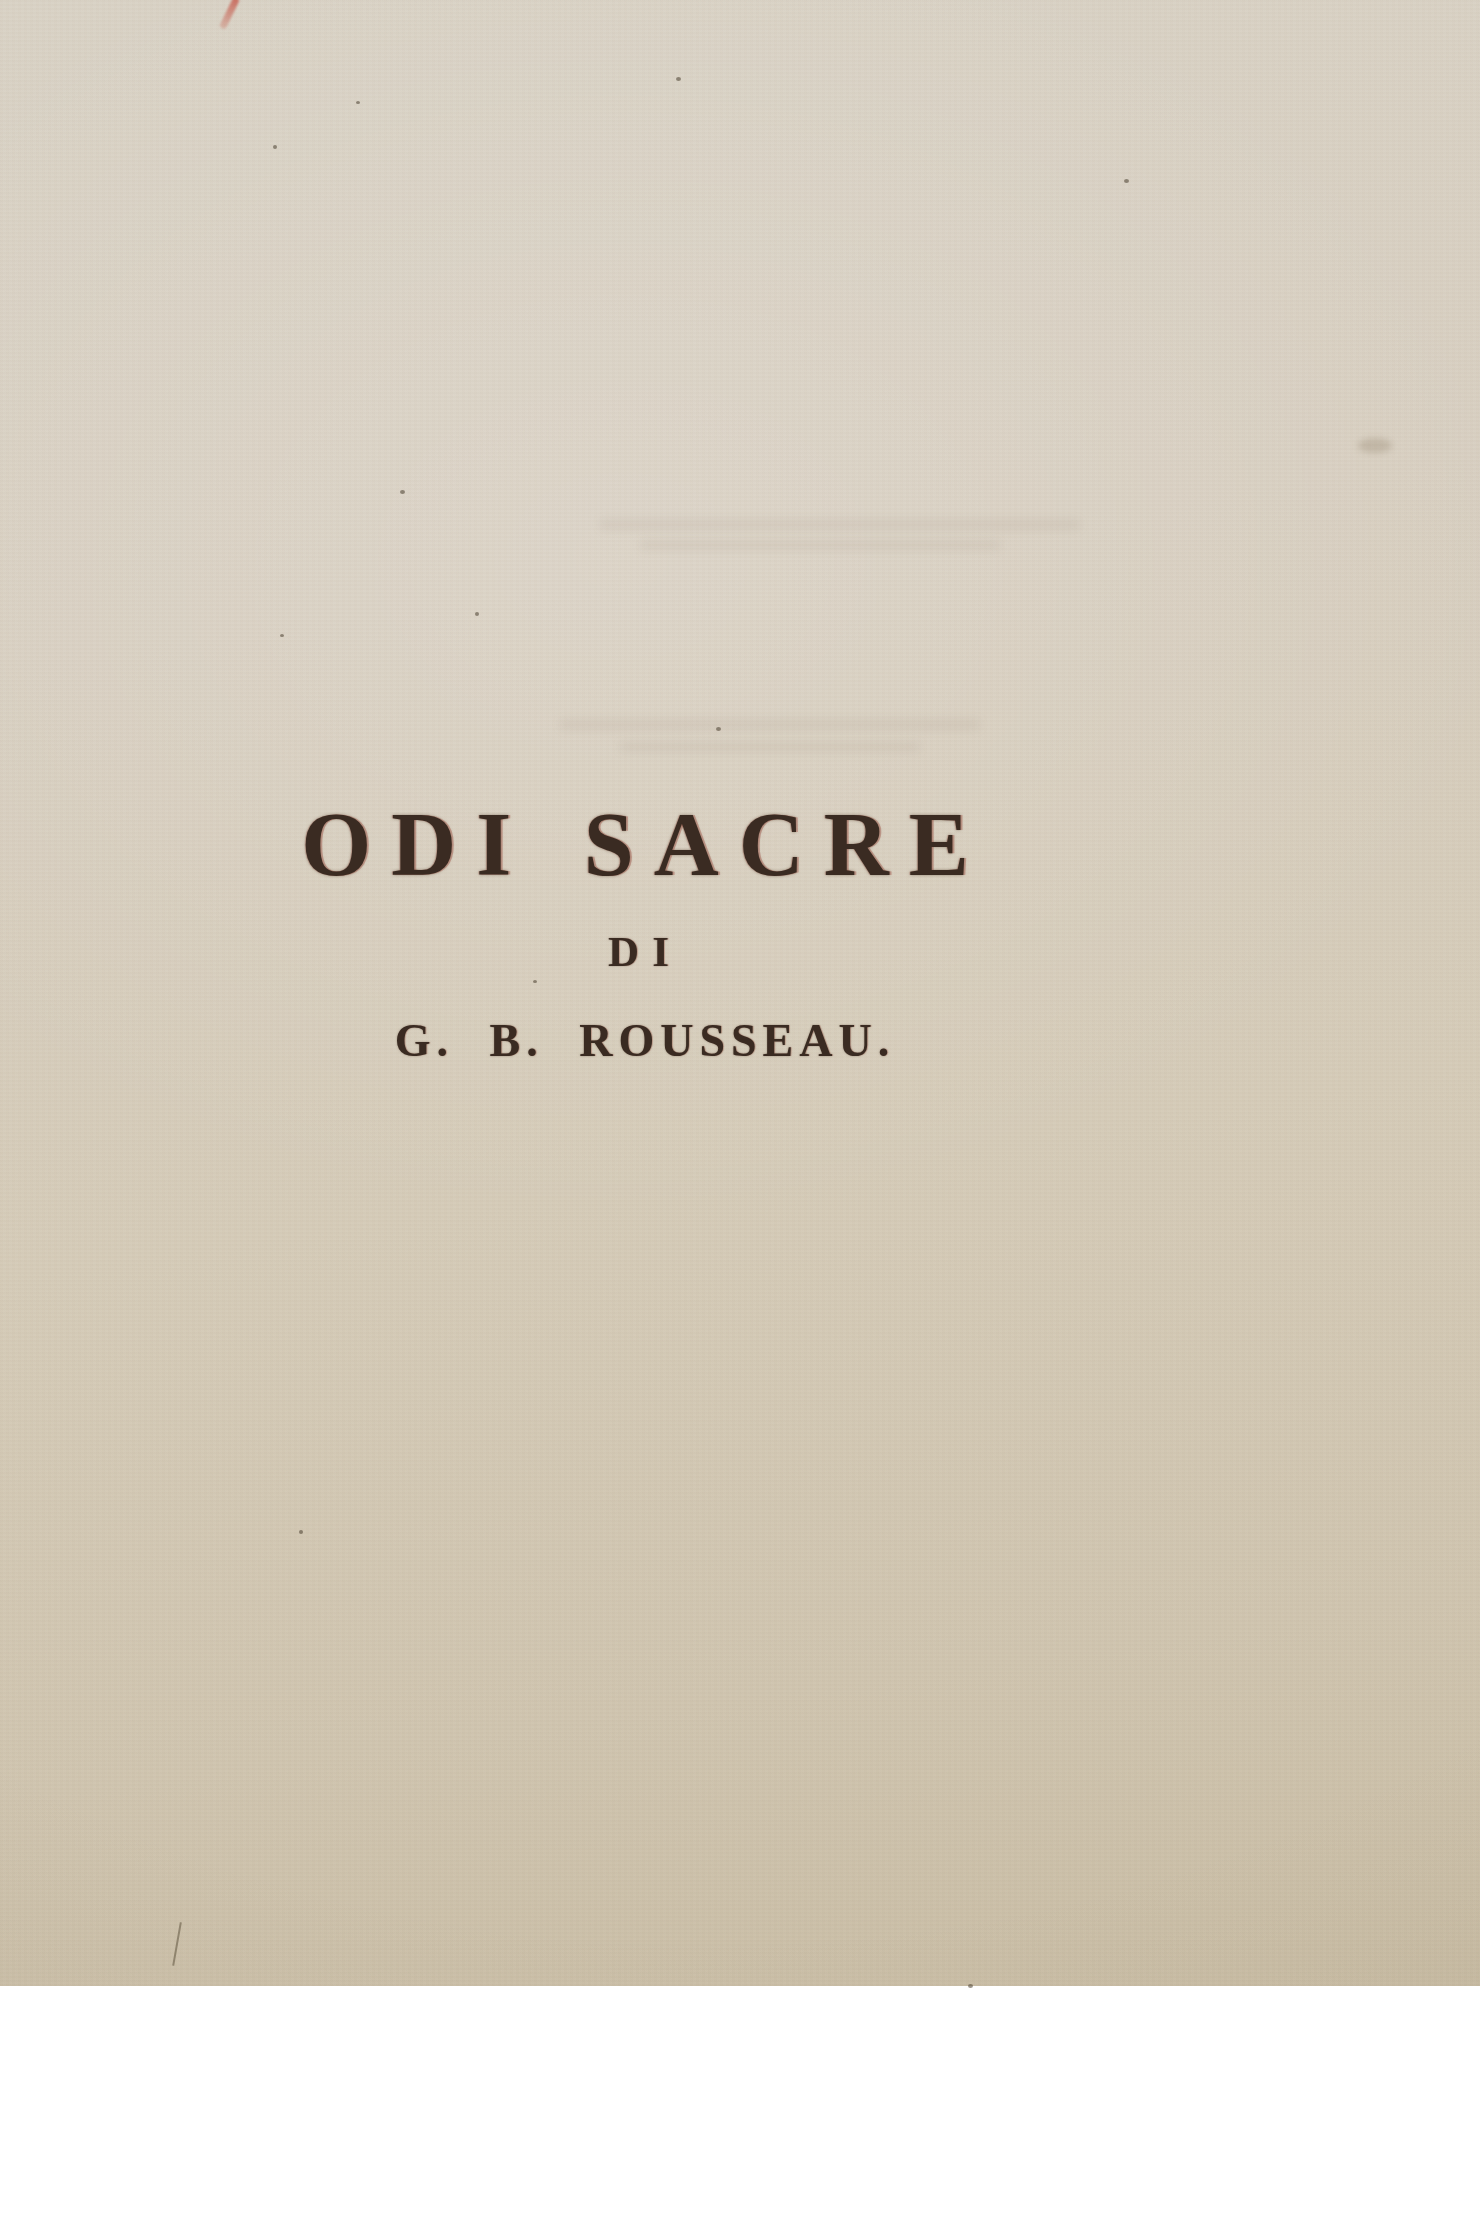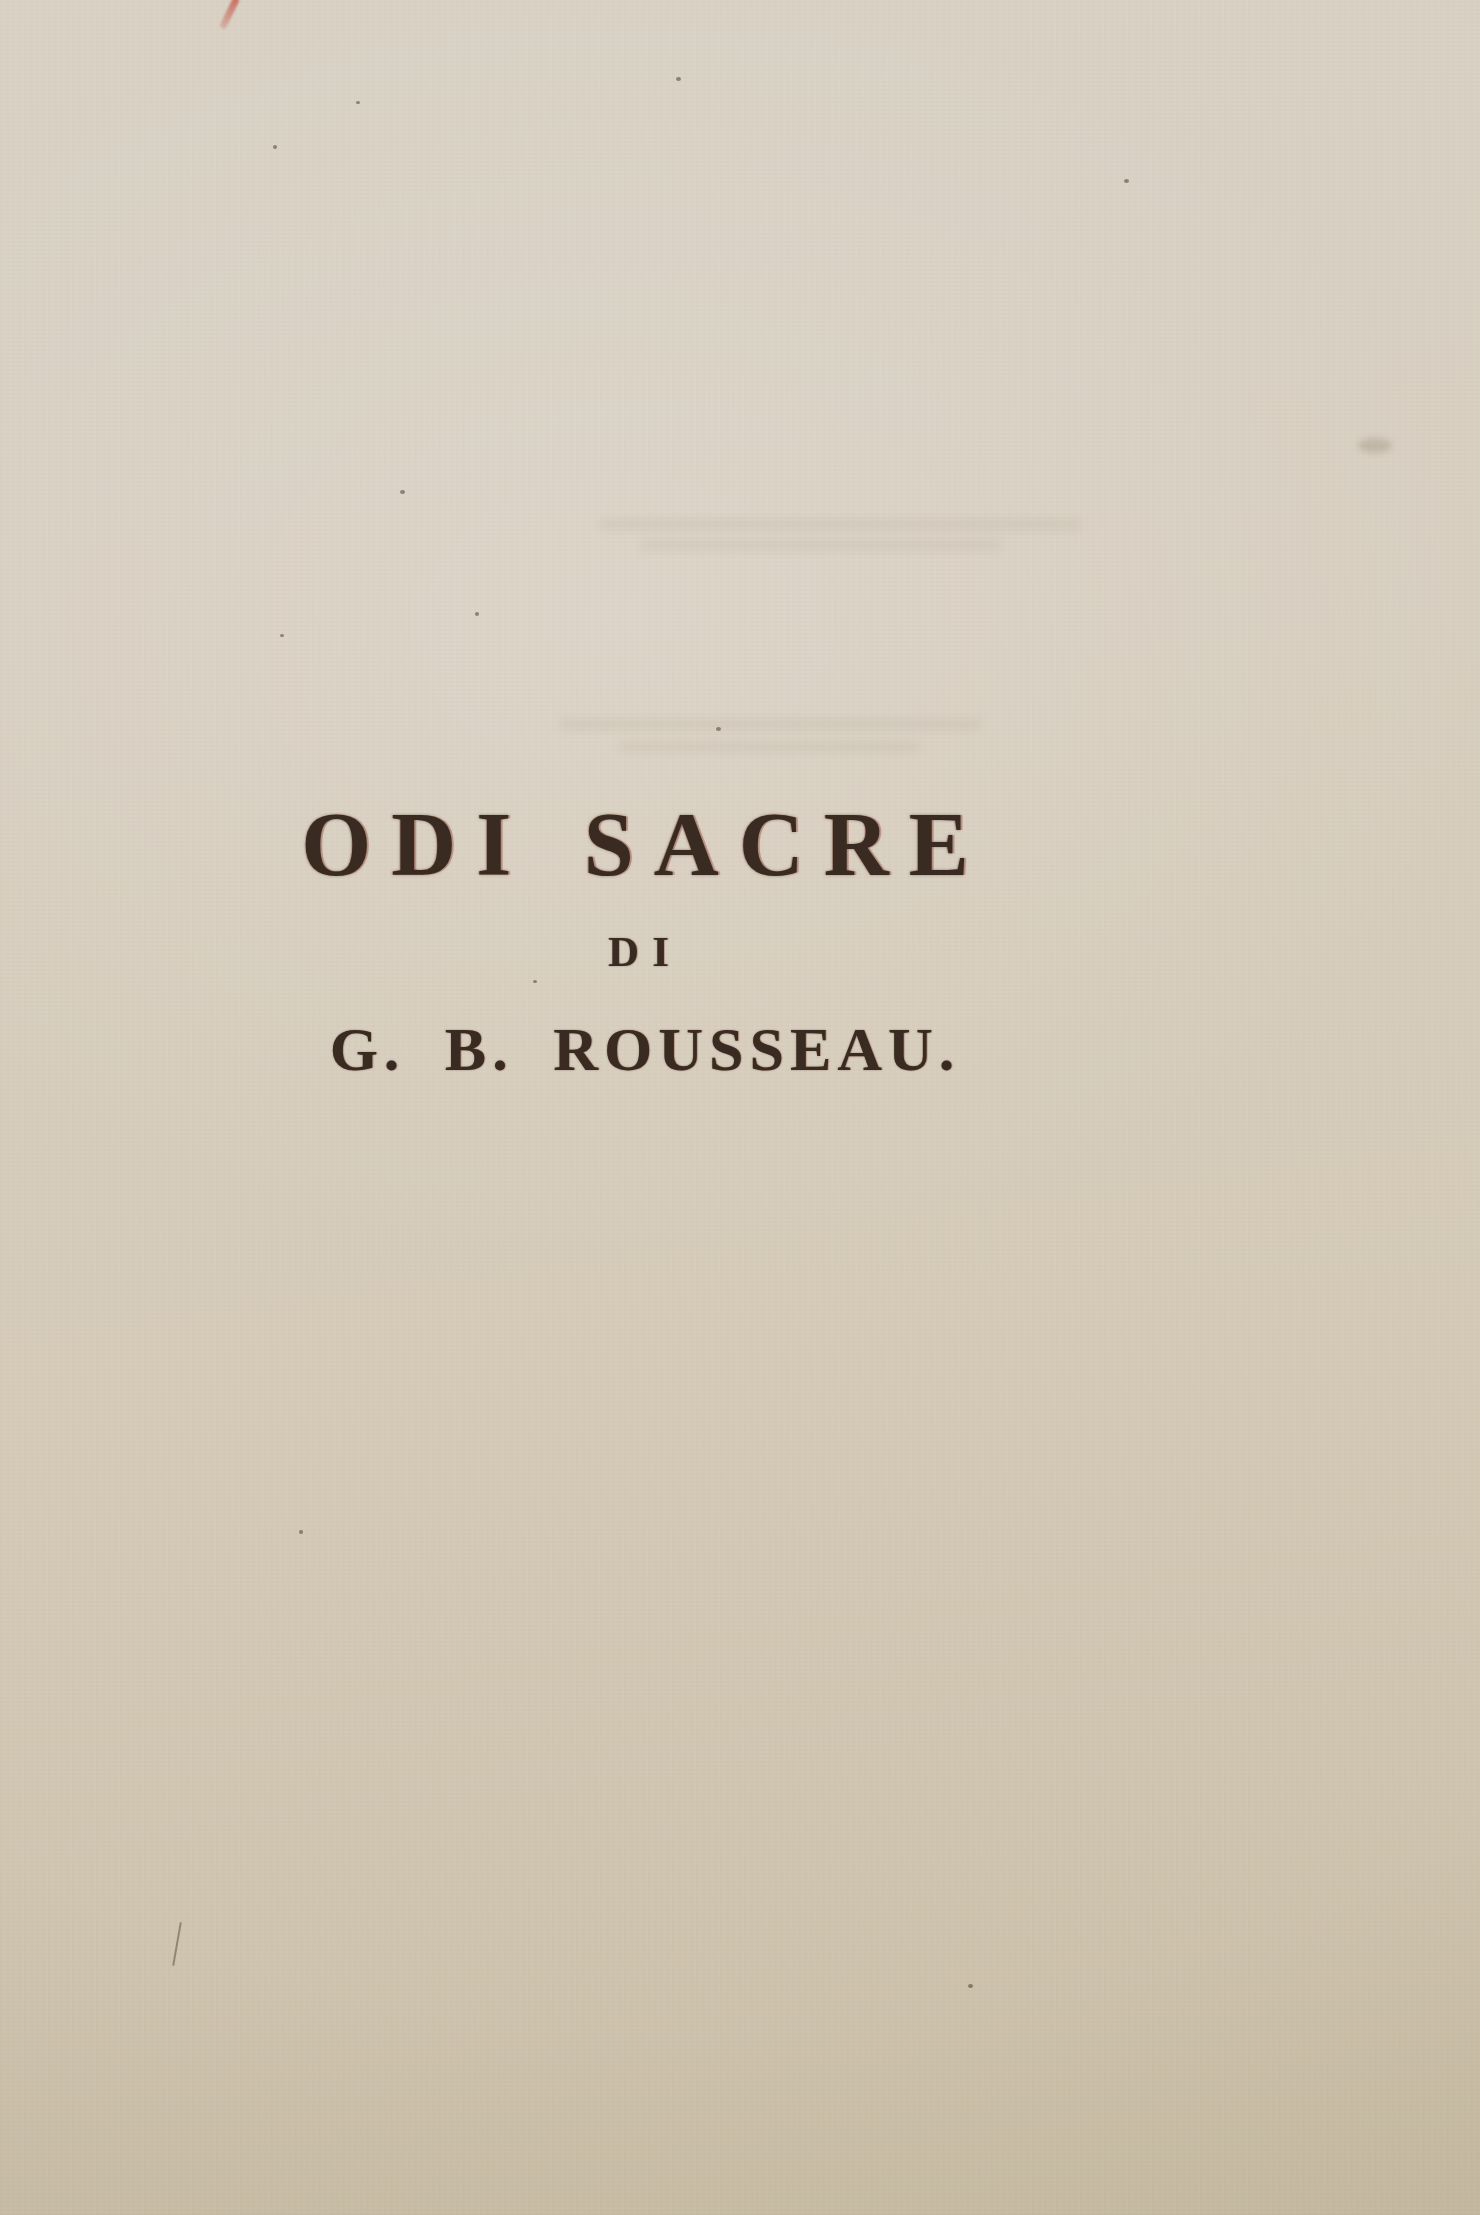--- a/index.html
+++ b/index.html
@@ -8,21 +8,21 @@
   }
   body {
     width: 1480px;
     height: 2215px;
     overflow: hidden;
     font-family: "Liberation Serif", serif;
   }
   .photo {
     position: relative;
     width: 1480px;
-    height: 2215px;
+    height: 1986px;
     background-color: #d6cdbd;
     background-image:
       repeating-linear-gradient(0deg, rgba(120,100,70,0.015) 0 2px, rgba(255,255,255,0.015) 2px 4px),
       repeating-linear-gradient(90deg, rgba(120,100,70,0.012) 0 3px, rgba(255,255,255,0.012) 3px 6px),
       radial-gradient(1500px 1100px at 42% 28%, rgba(255,255,255,0.12), rgba(255,255,255,0) 62%),
       radial-gradient(2500px 2100px at 48% 42%, rgba(0,0,0,0) 52%, rgba(88,70,46,0.13) 100%),
       linear-gradient(172deg, #d9d2c5 0%, #d8cfc1 30%, #d5cbb8 58%, #cfc4af 82%, #c8bca4 100%);
   }
   .text-block {
     position: absolute;
@@ -53,21 +53,21 @@
   .di-line {
     top: 930px;
     font-size: 43px;
     letter-spacing: 13px;
     text-shadow:
       1px 0 0 rgba(150,45,32,0.22),
       0 0 2px rgba(80,58,40,0.5);
   }
   .author-line {
     top: 1018px;
-    font-size: 62px;
+    font-size: 46px;
     letter-spacing: 6px;
     word-spacing: 18px;
     text-shadow:
       1px 0 0 rgba(150,45,32,0.20),
       0 0 2px rgba(80,58,40,0.5);
     text-align: center;
   }
   .speck {
     position: absolute;
     border-radius: 50%;

